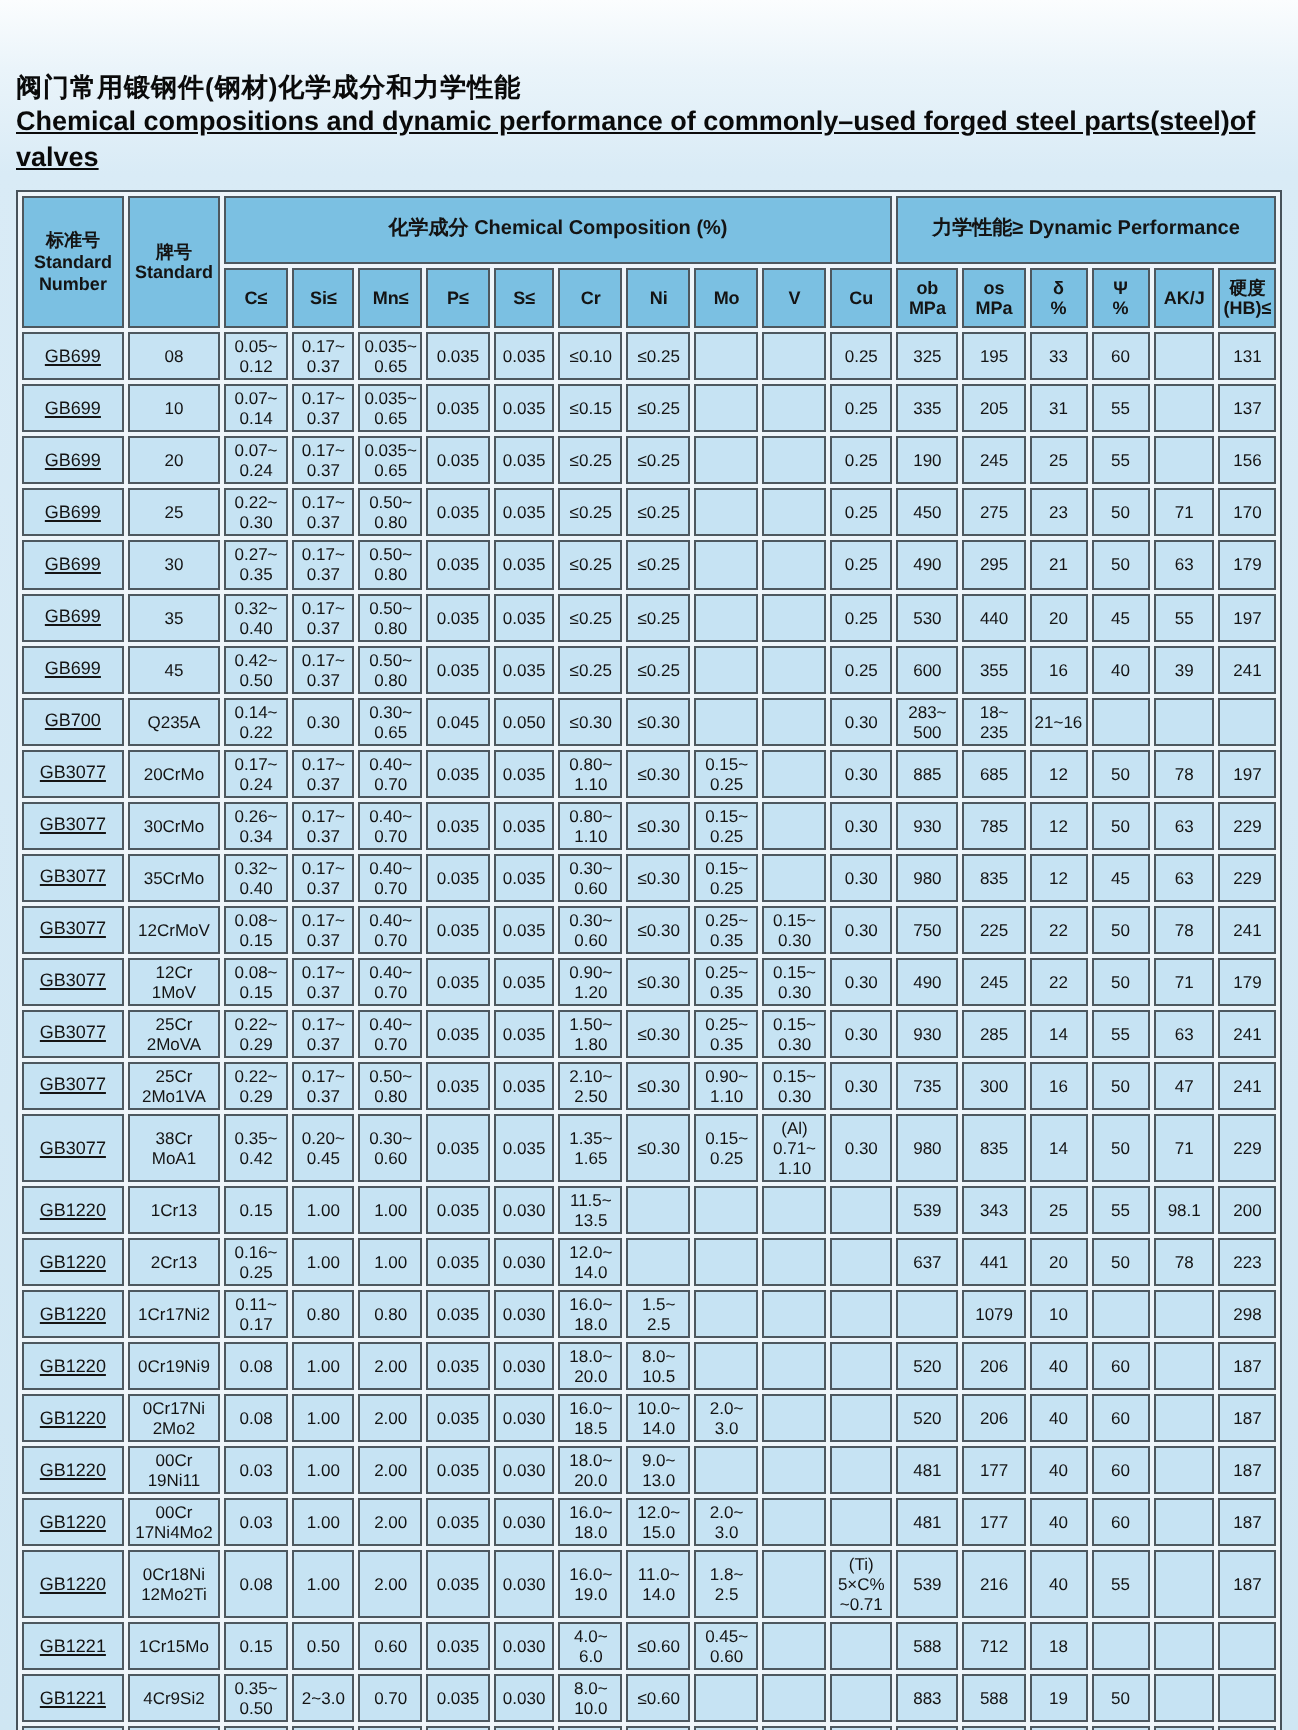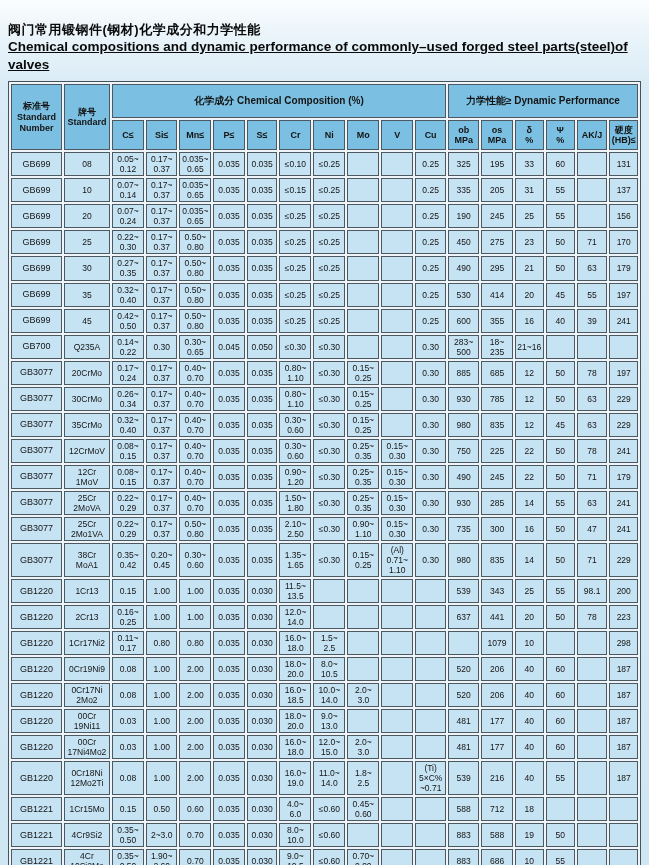--- a/index.html
+++ b/index.html
@@ -5,21 +5,21 @@
   html,body{margin:0;padding:0;}
   body{
     width:649px;height:865px;
     font-family:"Liberation Sans","DejaVu Sans",sans-serif;
     background:#ffffff;
   }
   .page{
     position:relative;width:649px;height:865px;overflow:hidden;
     background:linear-gradient(180deg,#fbfdfe 0%,#eaf4fa 4%,#d9ebf6 10%,#cfe6f3 100%);
   }
-  .titles{padding:22px 6px 6px 8px;}
+  .titles{padding:36px 6px 6px 8px;}
   .title-zh{font-size:13px;font-weight:bold;color:#0a0a0a;letter-spacing:0.5px;line-height:1.25;}
   .title-en{font-size:13.5px;font-weight:bold;color:#0a0a0a;line-height:1.3;text-decoration:underline;}
   table.main{
     border-collapse:separate;border-spacing:2px;
     table-layout:fixed;width:633px;margin:2px 8px 0 8px;
     background:#eef5fa;border:1px solid #47525a;
   }
   th,td{
     box-sizing:border-box;
     border:1px solid #4d585f;
@@ -29,21 +29,21 @@
     font-size:8.5px;line-height:1.18;
     padding:1px 0;
     white-space:pre-line;
     overflow:hidden;
   }
   thead th{background:#7bc0e2;font-weight:bold;}
   th.group{font-size:10px;height:34px;margin-left:41px;}
   th.corner{font-size:9px;}
   tr.subhead th{font-size:9px;height:30px;font-weight:bold;}
   tbody td{height:23px;}
-  tbody td.c-std{font-size:9px;}
+  tbody td.c-std{font-size:9px;text-decoration:underline;}
 </style>
 </head>
 <body>
 
 <div class="page">
   <div class="titles">
     <div class="title-zh">阀门常用锻钢件(钢材)化学成分和力学性能</div>
     <div class="title-en">Chemical compositions and dynamic performance of commonly–used forged steel parts(steel)of valves</div>
   </div>
 
@@ -228,21 +228,21 @@
           <td>0.50~
 0.80</td>
           <td>0.035</td>
           <td>0.035</td>
           <td>≤0.25</td>
           <td>≤0.25</td>
           <td></td>
           <td></td>
           <td>0.25</td>
           <td>530</td>
-          <td>414</td>
+          <td>440</td>
           <td>20</td>
           <td>45</td>
           <td>55</td>
           <td>197</td>
         </tr>
         <tr>
           <td class="c-std">GB699</td>
           <td>45</td>
           <td>0.42~
 0.50</td>

